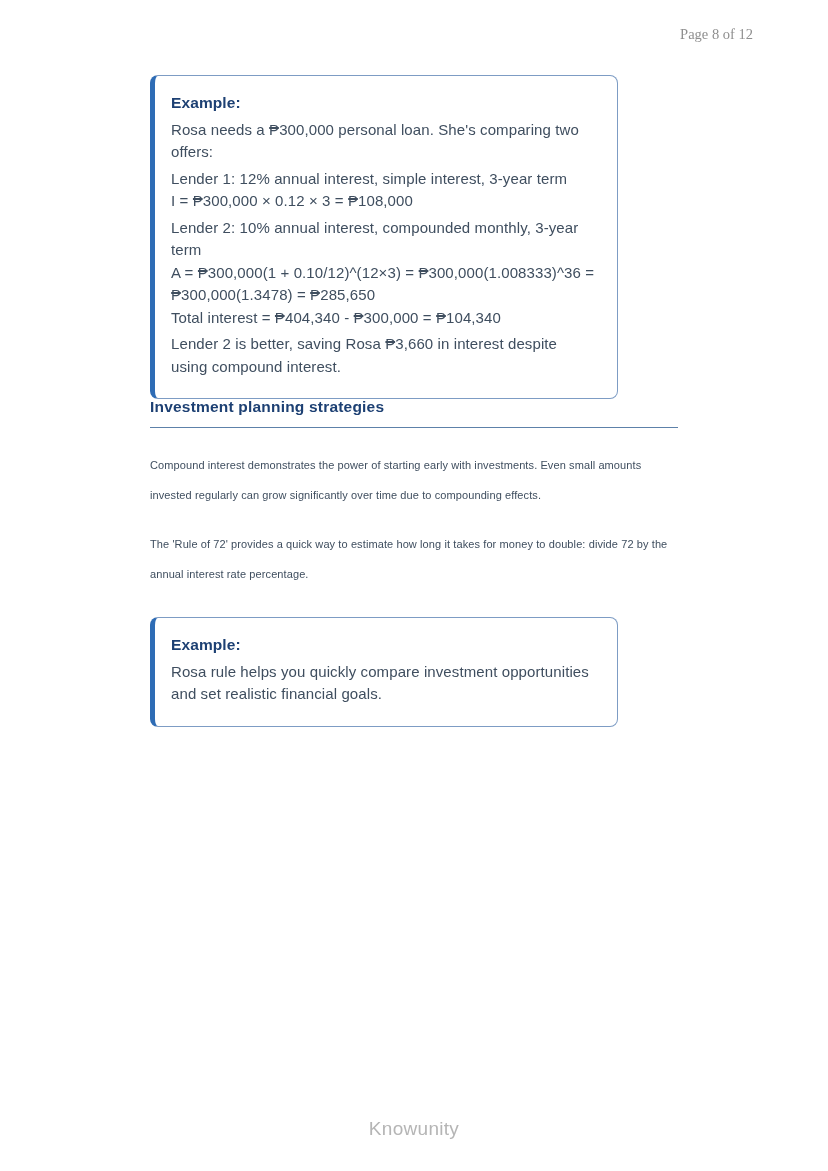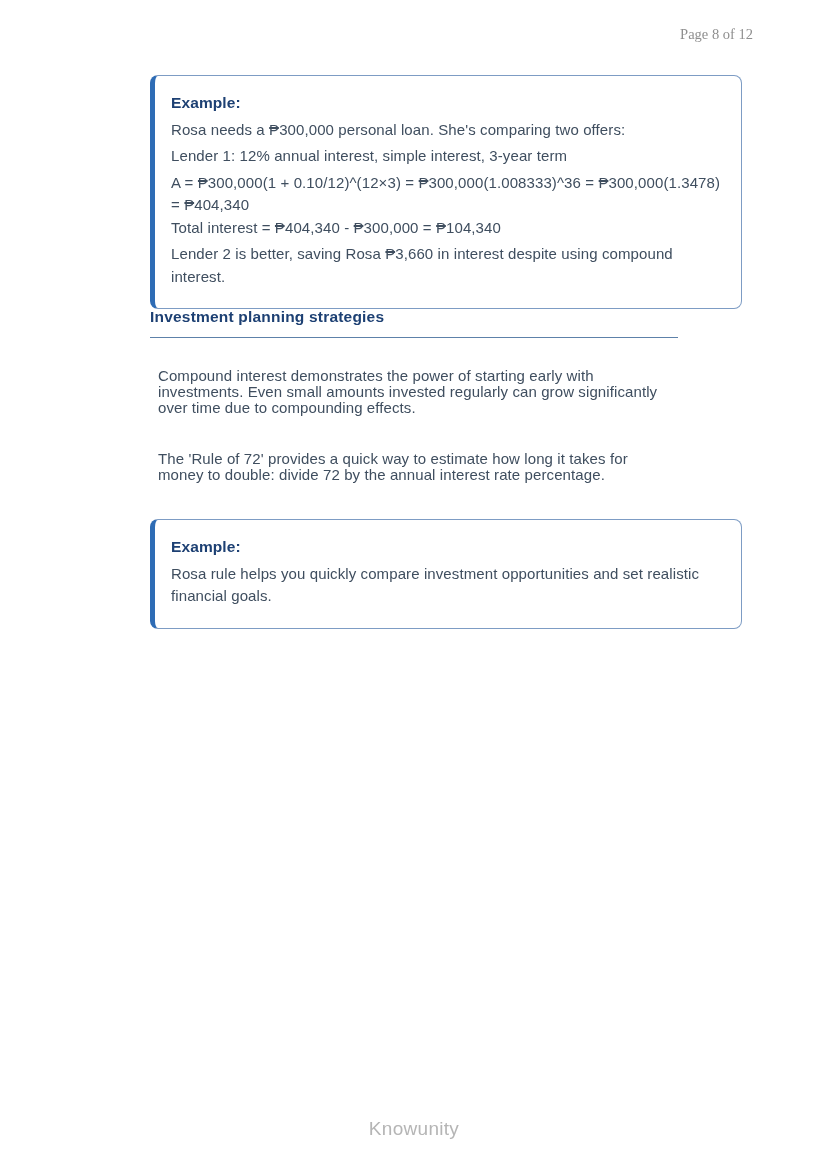--- a/index.html
+++ b/index.html
@@ -22,21 +22,21 @@
     margin-left: 37px;
   }
   .content {
     position: absolute;
     top: 75px;
     left: 150px;
     width: 528px;
   }
   .example-box {
     box-sizing: border-box;
-    width: 592px;
+    width: 468px;
     background: #ffffff;
     border: 1.5px solid var(--box-border, #7d9cc4);
     border-left: 5px solid var(--accent-blue, #2e6cb5);
     border-radius: 8px;
     padding: 16px 20px 20px 16px;
   }
   .example-label {
     font-weight: bold;
     font-size: 15.5px;
     line-height: 22.5px;
@@ -44,23 +44,23 @@
     letter-spacing: 0.1px;
   }
   .para {
     margin-top: 4px;
     font-size: 15px;
     line-height: 22.5px;
     color: var(--body-text, #3f4e5f);
     letter-spacing: 0.1px;
   }
   .body-para {
-    margin: 8px;
-    font-size: 15px;
-    line-height: 16px;
+    margin: 0;
+    font-size: 11px;
+    line-height: 30px;
     color: var(--body-text, #3f4e5f);
     letter-spacing: 0.1px;
   }
   .section-heading {
     font-size: 15.5px;
     font-weight: bold;
     line-height: 15px;
     color: var(--heading-navy, #1d4073);
     letter-spacing: 0.2px;
   }
@@ -93,23 +93,25 @@
 
 <div class="content">
 
   <div class="example-box">
     <div class="example-label">Example:</div>
     <div class="para">
       <div>Rosa needs a ₱300,000 personal loan. She's comparing two offers:</div>
     </div>
     <div class="para">
       <div>Lender 1: 12% annual interest, simple interest, 3-year term</div>
+      <div>I = ₱300,000 × 0.12 × 3 = ₱108,000</div>
     </div>
     <div class="para">
-      <div>A = ₱300,000(1 + 0.10/12)^(12×3) = ₱300,000(1.008333)^36 = ₱300,000(1.3478) = ₱404,340</div>
+      <div>Lender 2: 10% annual interest, compounded monthly, 3-year term</div>
+      <div>A = ₱300,000(1 + 0.10/12)^(12×3) = ₱300,000(1.008333)^36 = ₱300,000(1.3478) = ₱285,650</div>
       <div>Total interest = ₱404,340 - ₱300,000 = ₱104,340</div>
     </div>
     <div class="para">
       <div>Lender 2 is better, saving Rosa ₱3,660 in interest despite using compound interest.</div>
     </div>
   </div>
 
   <div class="section-heading">Investment planning strategies</div>
   <hr class="section-divider">
 

